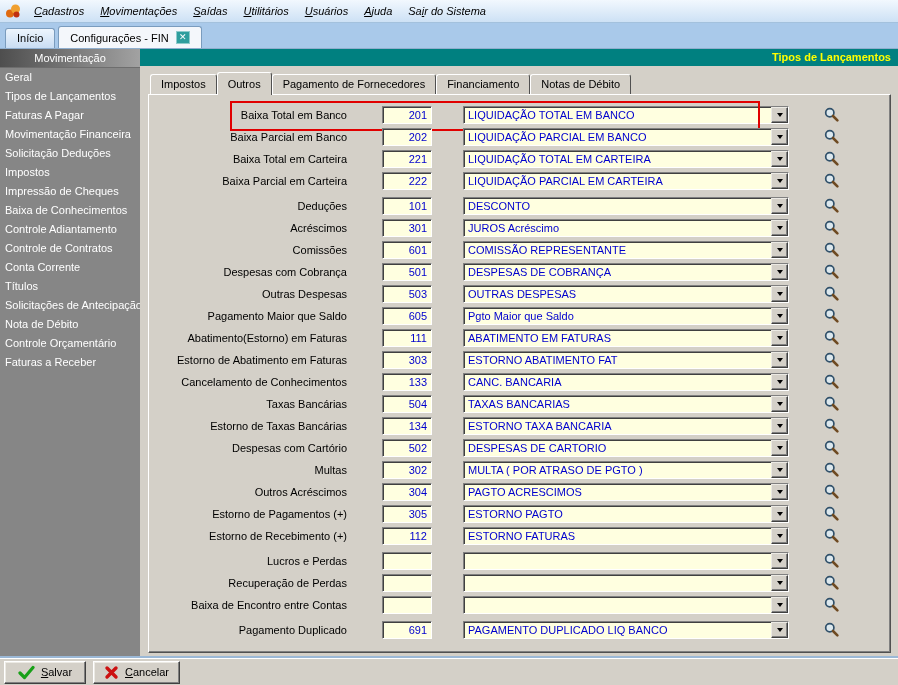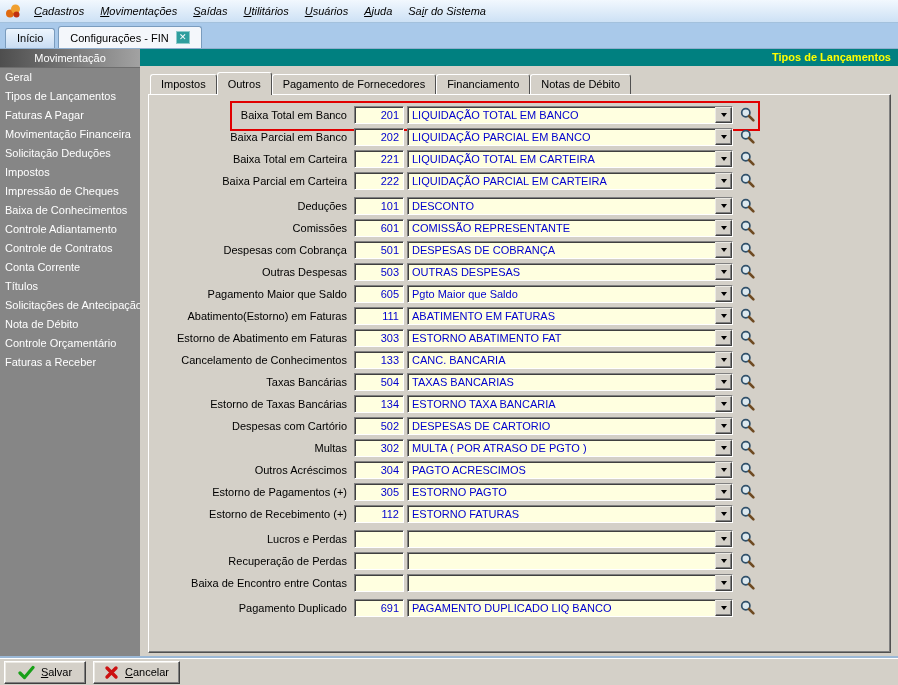--- a/index.html
+++ b/index.html
@@ -38,21 +38,21 @@
   .page-tabs{display:flex;align-items:flex-end;padding-left:2px;position:relative;z-index:2;}
   .page-tab{height:20px;line-height:19px;background:#D4D0C8;padding:0 10px;
     border:1px solid #505050;border-bottom:none;border-top-color:#FFF;border-left-color:#FFF;
     border-radius:3px 3px 0 0;cursor:default;white-space:nowrap;}
   .page-tab.active{height:23px;line-height:22px;margin-bottom:-1px;z-index:3;}
   
   .panel{flex:1;background:#D4D0C8;border:1px solid;
     border-color:#FFFFFF #505050 #505050 #FFFFFF;
     box-shadow:inset -1px -1px 0 #808080;
     padding:9px 4px 4px 4px;overflow:hidden;}
-  .row{display:flex;align-items:center;height:21px;margin-bottom:1px;position:relative;}
+  .row{display:flex;align-items:center;height:21px;margin-bottom:1px;position:relative;gap:28px;}
   .row.gap{margin-top:4px;}
   .flabel{width:200px;text-align:right;padding-right:6px;white-space:nowrap;overflow:hidden;}
   .code-input{width:50px;height:18px;margin-left:1px;background:#FFFFE0;color:#0000CD;
     text-align:right;padding:0 4px;font:11px "Liberation Sans",sans-serif;
     border:1px solid;border-color:#808080 #FFFFFF #FFFFFF #808080;
     box-shadow:inset 1px 1px 0 #404040;outline:none;}
   .combo{display:flex;width:326px;height:18px;margin-left:3px;background:#FFFFE0;
     border:1px solid;border-color:#808080 #FFFFFF #FFFFFF #808080;
     box-shadow:inset 1px 1px 0 #404040;}
   .combo-text{flex:1;color:#0000CD;padding:1px 4px 0;line-height:14px;
@@ -217,20 +217,36 @@
                 </div>
               </div>
               <div class="mag-btn">
                 <svg width="17" height="17" viewBox="0 0 17 17">
                   <circle cx="6.8" cy="6.8" r="4.1" fill="#DCE8EE" stroke="#30506A" stroke-width="1.7"></circle>
                   <line x1="10" y1="10" x2="14.4" y2="14.4" stroke="#6E4A22" stroke-width="2.6" stroke-linecap="round"></line>
                 </svg>
               </div>
             </div>
             <div class="row">
+              <div class="flabel">Acréscimos</div>
+              <input class="code-input" value="301" style="">
+              <div class="combo">
+                <div class="combo-text">JUROS Acréscimo</div>
+                <div class="combo-btn">
+                  <div class="arrow"></div>
+                </div>
+              </div>
+              <div class="mag-btn">
+                <svg width="17" height="17" viewBox="0 0 17 17">
+                  <circle cx="6.8" cy="6.8" r="4.1" fill="#DCE8EE" stroke="#30506A" stroke-width="1.7"></circle>
+                  <line x1="10" y1="10" x2="14.4" y2="14.4" stroke="#6E4A22" stroke-width="2.6" stroke-linecap="round"></line>
+                </svg>
+              </div>
+            </div>
+            <div class="row">
               <div class="flabel">Comissões</div>
               <input class="code-input" value="601" style="">
               <div class="combo">
                 <div class="combo-text">COMISSÃO REPRESENTANTE</div>
                 <div class="combo-btn">
                   <div class="arrow"></div>
                 </div>
               </div>
               <div class="mag-btn">
                 <svg width="17" height="17" viewBox="0 0 17 17">

